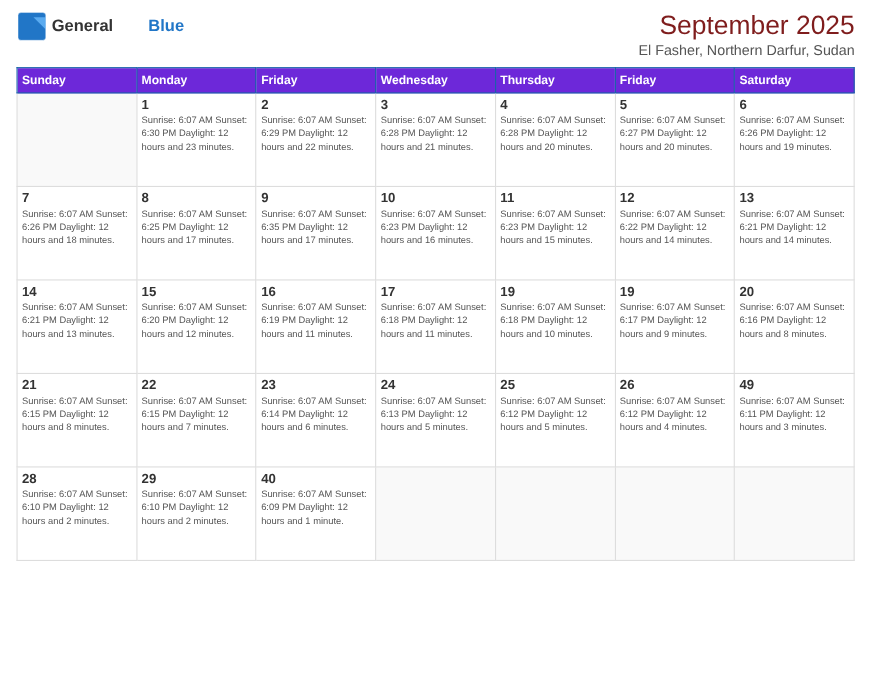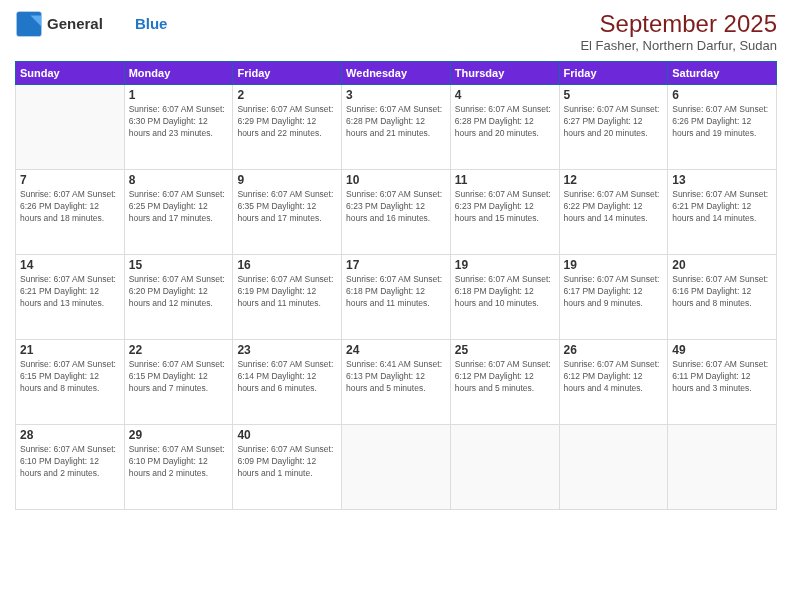--- a/index.html
+++ b/index.html
@@ -294,21 +294,21 @@
           </td>
           <td>
             <div class="day-number">23</div>
             <div class="day-info">Sunrise: 6:07 AM
 Sunset: 6:14 PM
 Daylight: 12 hours
 and 6 minutes.</div>
           </td>
           <td>
             <div class="day-number">24</div>
-            <div class="day-info">Sunrise: 6:41 AM
+            <div class="day-info">Sunrise: 6:07 AM
 Sunset: 6:13 PM
 Daylight: 12 hours
 and 5 minutes.</div>
           </td>
           <td>
             <div class="day-number">25</div>
             <div class="day-info">Sunrise: 6:07 AM
 Sunset: 6:12 PM
 Daylight: 12 hours
 and 5 minutes.</div>

